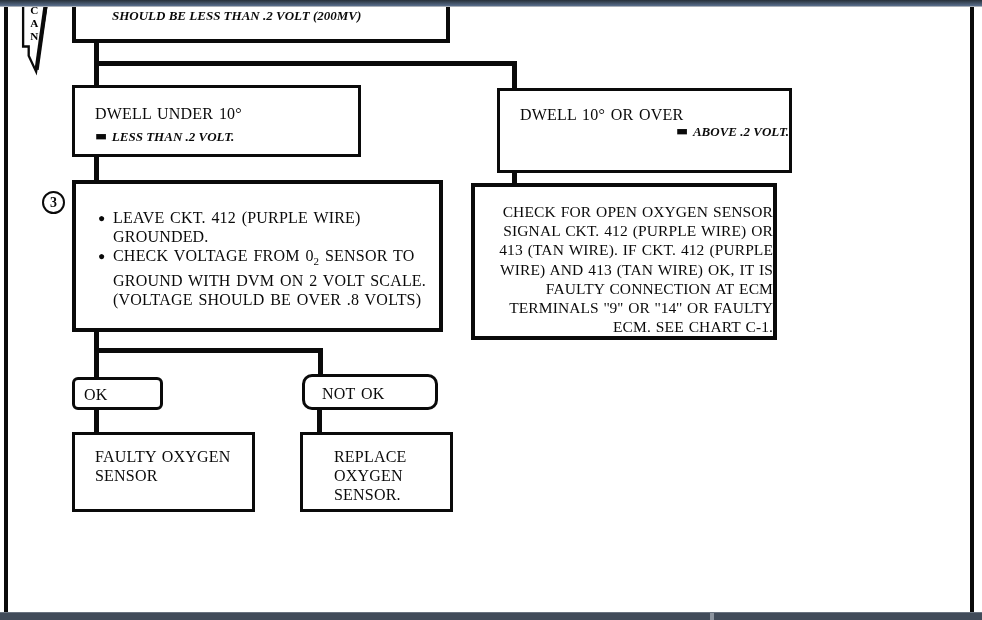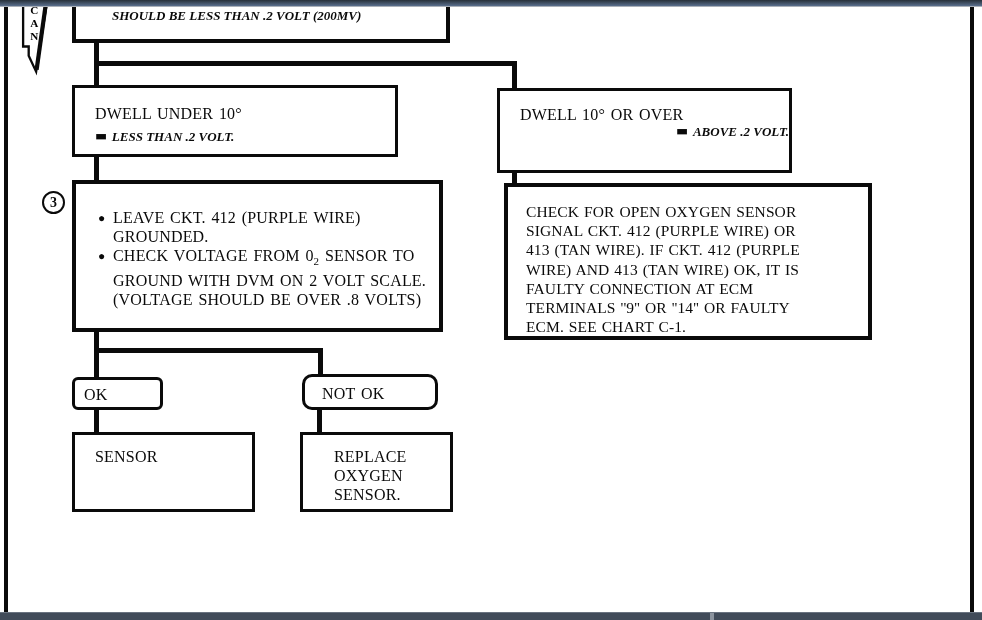--- a/index.html
+++ b/index.html
@@ -57,21 +57,21 @@
   <div class="conn" style="left:94px;top:350px;width:5px;height:27px;"></div>
   <div class="conn" style="left:318px;top:350px;width:5px;height:26px;"></div>
   <div class="conn" style="left:94px;top:409px;width:5px;height:24px;"></div>
   <div class="conn" style="left:317px;top:409px;width:5px;height:24px;"></div>
 
   <div class="fbox b4" style="left:72px;top:-36px;width:378px;height:79px;padding:24px 0 0 14px;">
     <div class="bi"><span class="sqb">■</span><span>ENGINE RUNNING. SENSOR VOLTAGE</span></div>
     <div class="bi" style="margin-left:22px;">SHOULD BE LESS THAN .2 VOLT (200MV)</div>
   </div>
 
-  <div class="fbox" style="left:72px;top:85px;width:326px;height:72px;padding:16px 0 0 20px;">
+  <div class="fbox" style="left:72px;top:85px;width:289px;height:72px;padding:16px 0 0 20px;">
     <div class="t">DWELL UNDER 10°</div>
     <div class="bi" style="margin-top:6px;"><span class="sqb">■</span><span>LESS THAN .2 VOLT.</span></div>
   </div>
 
   <div class="fbox" style="left:497px;top:88px;width:295px;height:85px;padding:14px 0 0 20px;">
     <div class="t">DWELL 10° OR OVER</div>
     <div class="bi" style="text-align:right;"><span class="sqb">■</span><span>ABOVE .2 VOLT.</span></div>
   </div>
 
   <div class="circle3">3</div>
@@ -87,38 +87,39 @@
     <div class="bullet-item">
       <span class="dotb">●</span>
       <div class="t">
         <div><span>CHECK VOLTAGE FROM 0</span><sub>2</sub><span> SENSOR TO</span></div>
         <div>GROUND WITH DVM ON 2 VOLT SCALE.</div>
         <div>(VOLTAGE SHOULD BE OVER .8 VOLTS)</div>
       </div>
     </div>
   </div>
 
-  <div class="fbox b4" style="left:504px;top:183px;width:368px;height:157px;padding:15px 0 0 18px;">
+  <div class="fbox b4" style="left:471px;top:183px;width:306px;height:157px;padding:15px 0 0 18px;text-align:right;">
     <div class="t15">CHECK FOR OPEN OXYGEN SENSOR</div>
     <div class="t15">SIGNAL CKT. 412 (PURPLE WIRE) OR</div>
     <div class="t15">413 (TAN WIRE). IF CKT. 412 (PURPLE</div>
     <div class="t15">WIRE) AND 413 (TAN WIRE) OK, IT IS</div>
     <div class="t15">FAULTY CONNECTION AT ECM</div>
     <div class="t15">TERMINALS ''9'' OR ''14'' OR FAULTY</div>
     <div class="t15">ECM. SEE CHART C-1.</div>
   </div>
 
   <div class="fbox" style="left:72px;top:377px;width:91px;height:33px;padding:5px 0 0 9px;border-radius:6px;">
     <div class="t">OK</div>
   </div>
   <div class="fbox" style="left:302px;top:374px;width:136px;height:36px;padding:7px 0 0 17px;border-radius:10px;">
     <div class="t">NOT OK</div>
   </div>
 
   <div class="fbox" style="left:72px;top:432px;width:183px;height:80px;padding:12px 0 0 20px;">
+    <div class="t">FAULTY OXYGEN</div>
     <div class="t">SENSOR</div>
   </div>
   <div class="fbox" style="left:300px;top:432px;width:153px;height:80px;padding:12px 0 0 31px;">
     <div class="t">REPLACE</div>
     <div class="t">OXYGEN</div>
     <div class="t">SENSOR.</div>
   </div>
 
   <div class="top-bar"></div>
   <div class="bottom-bar">

